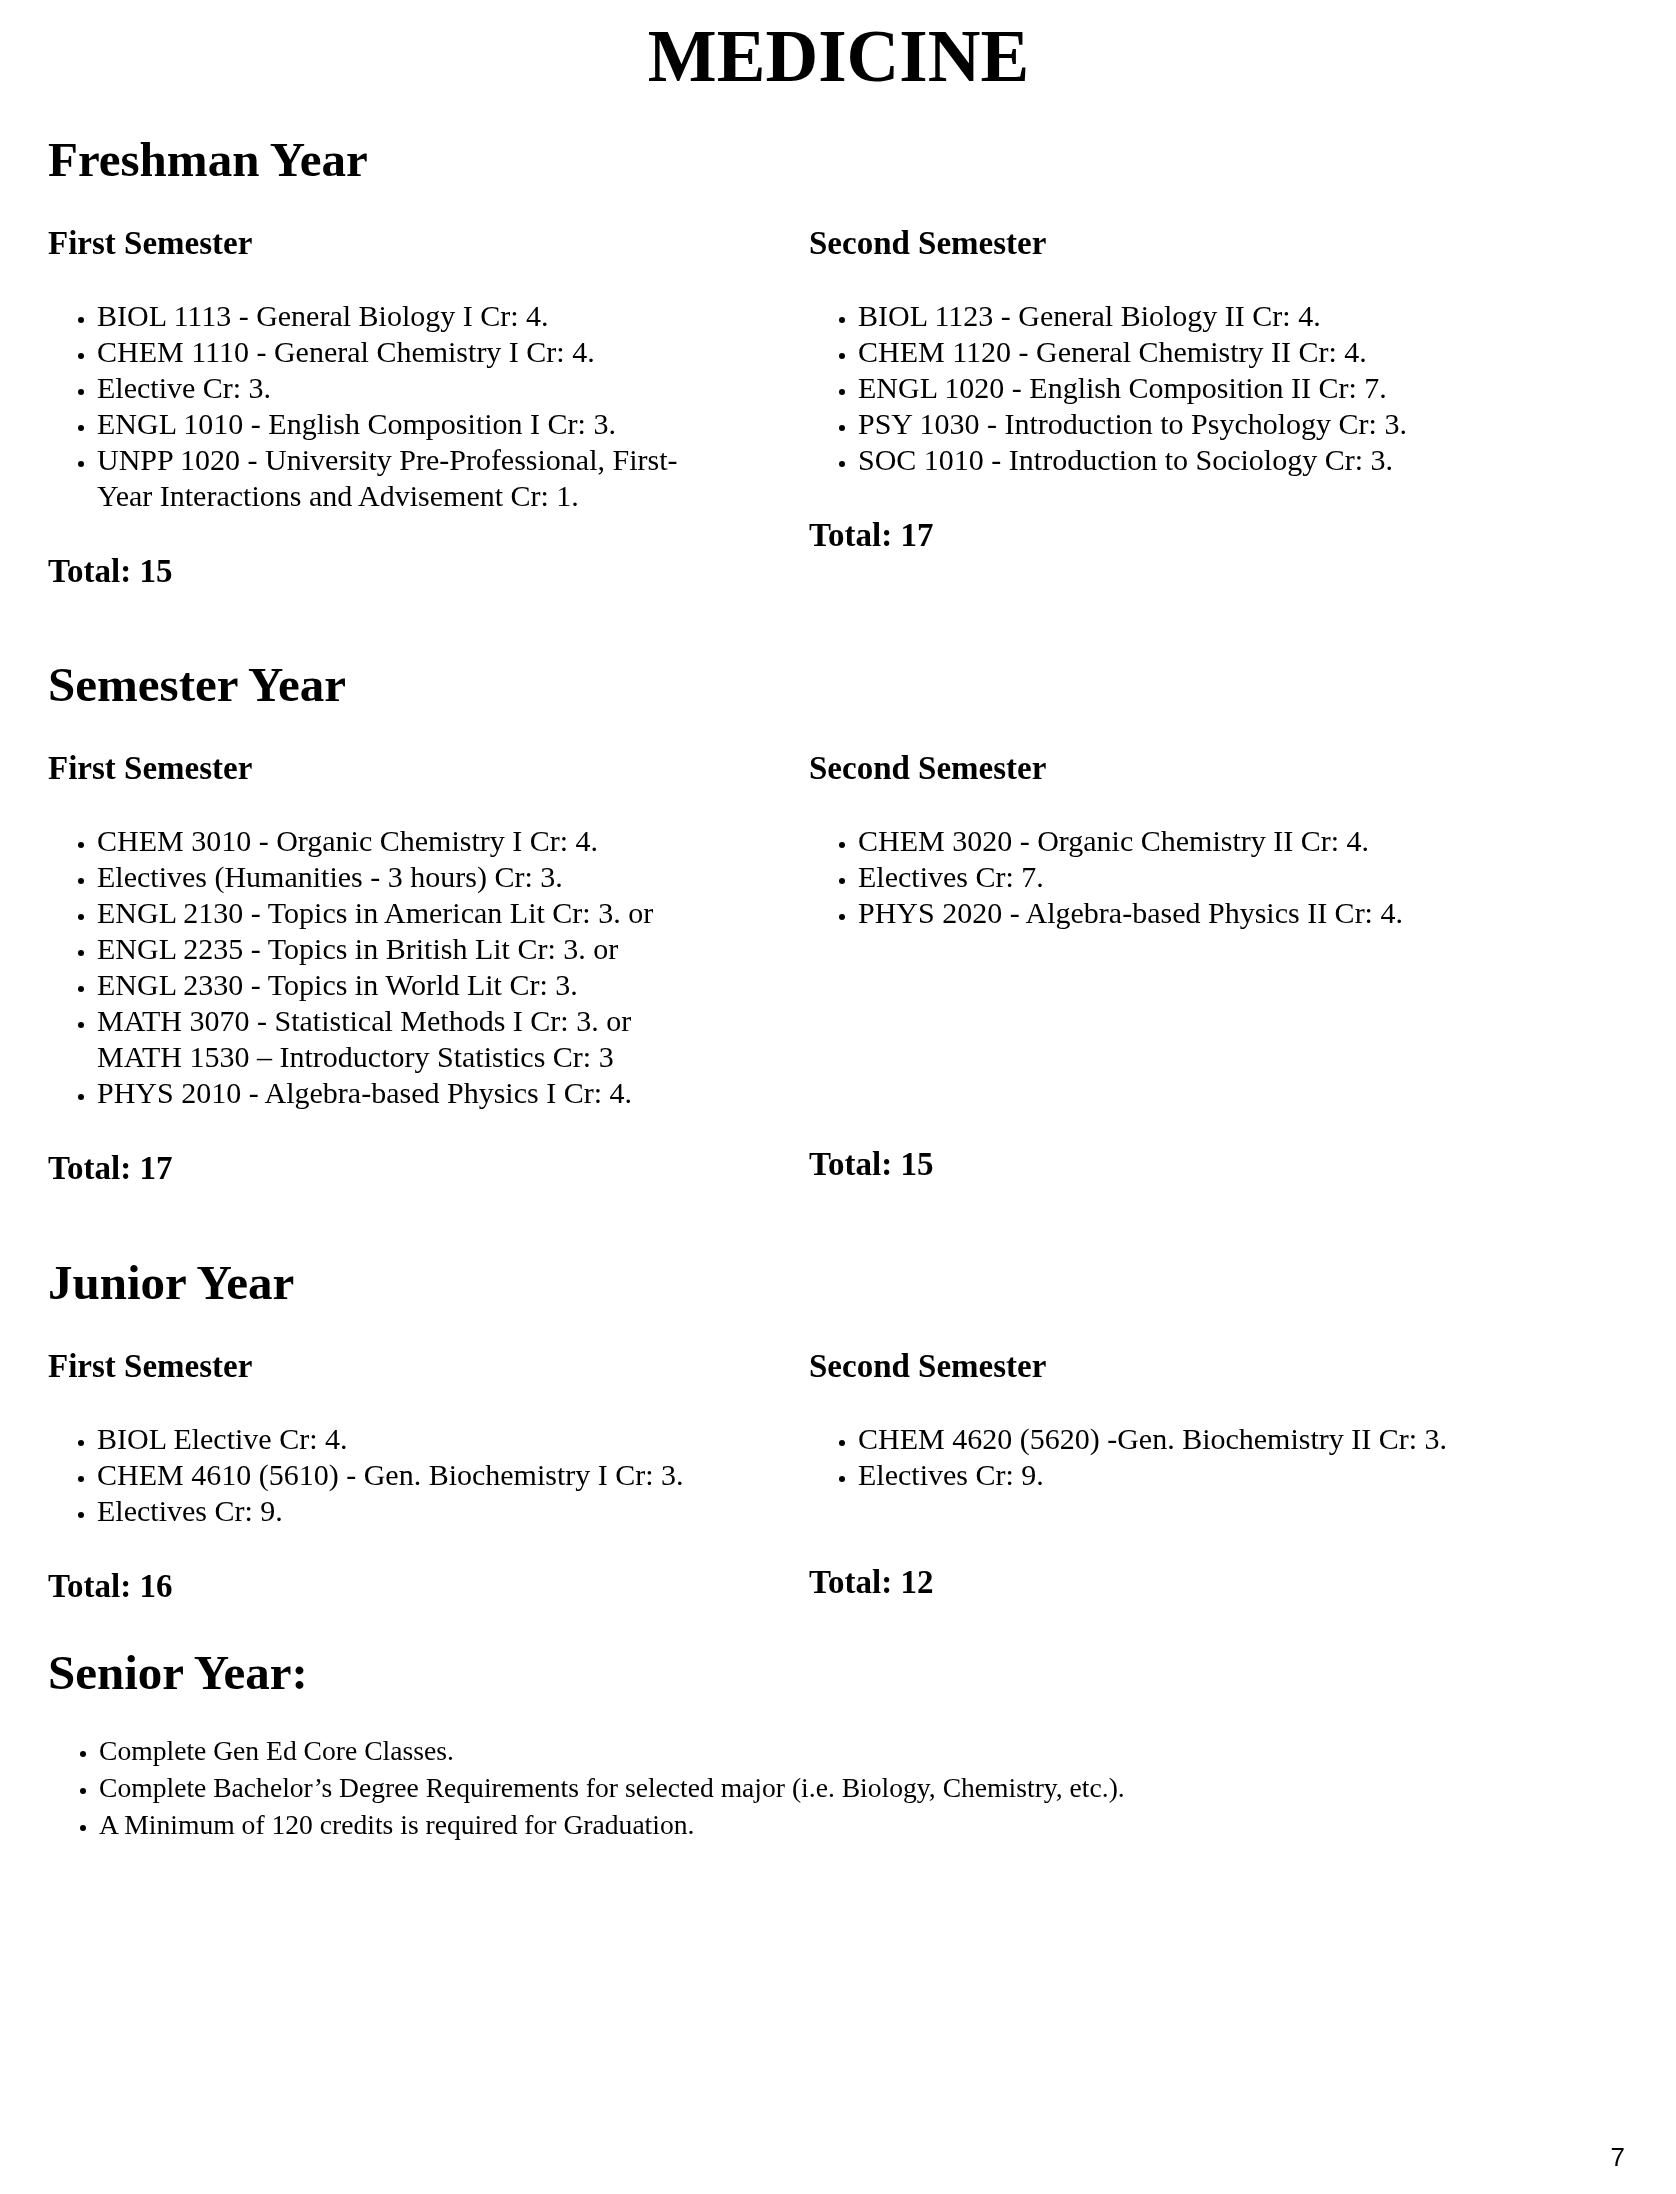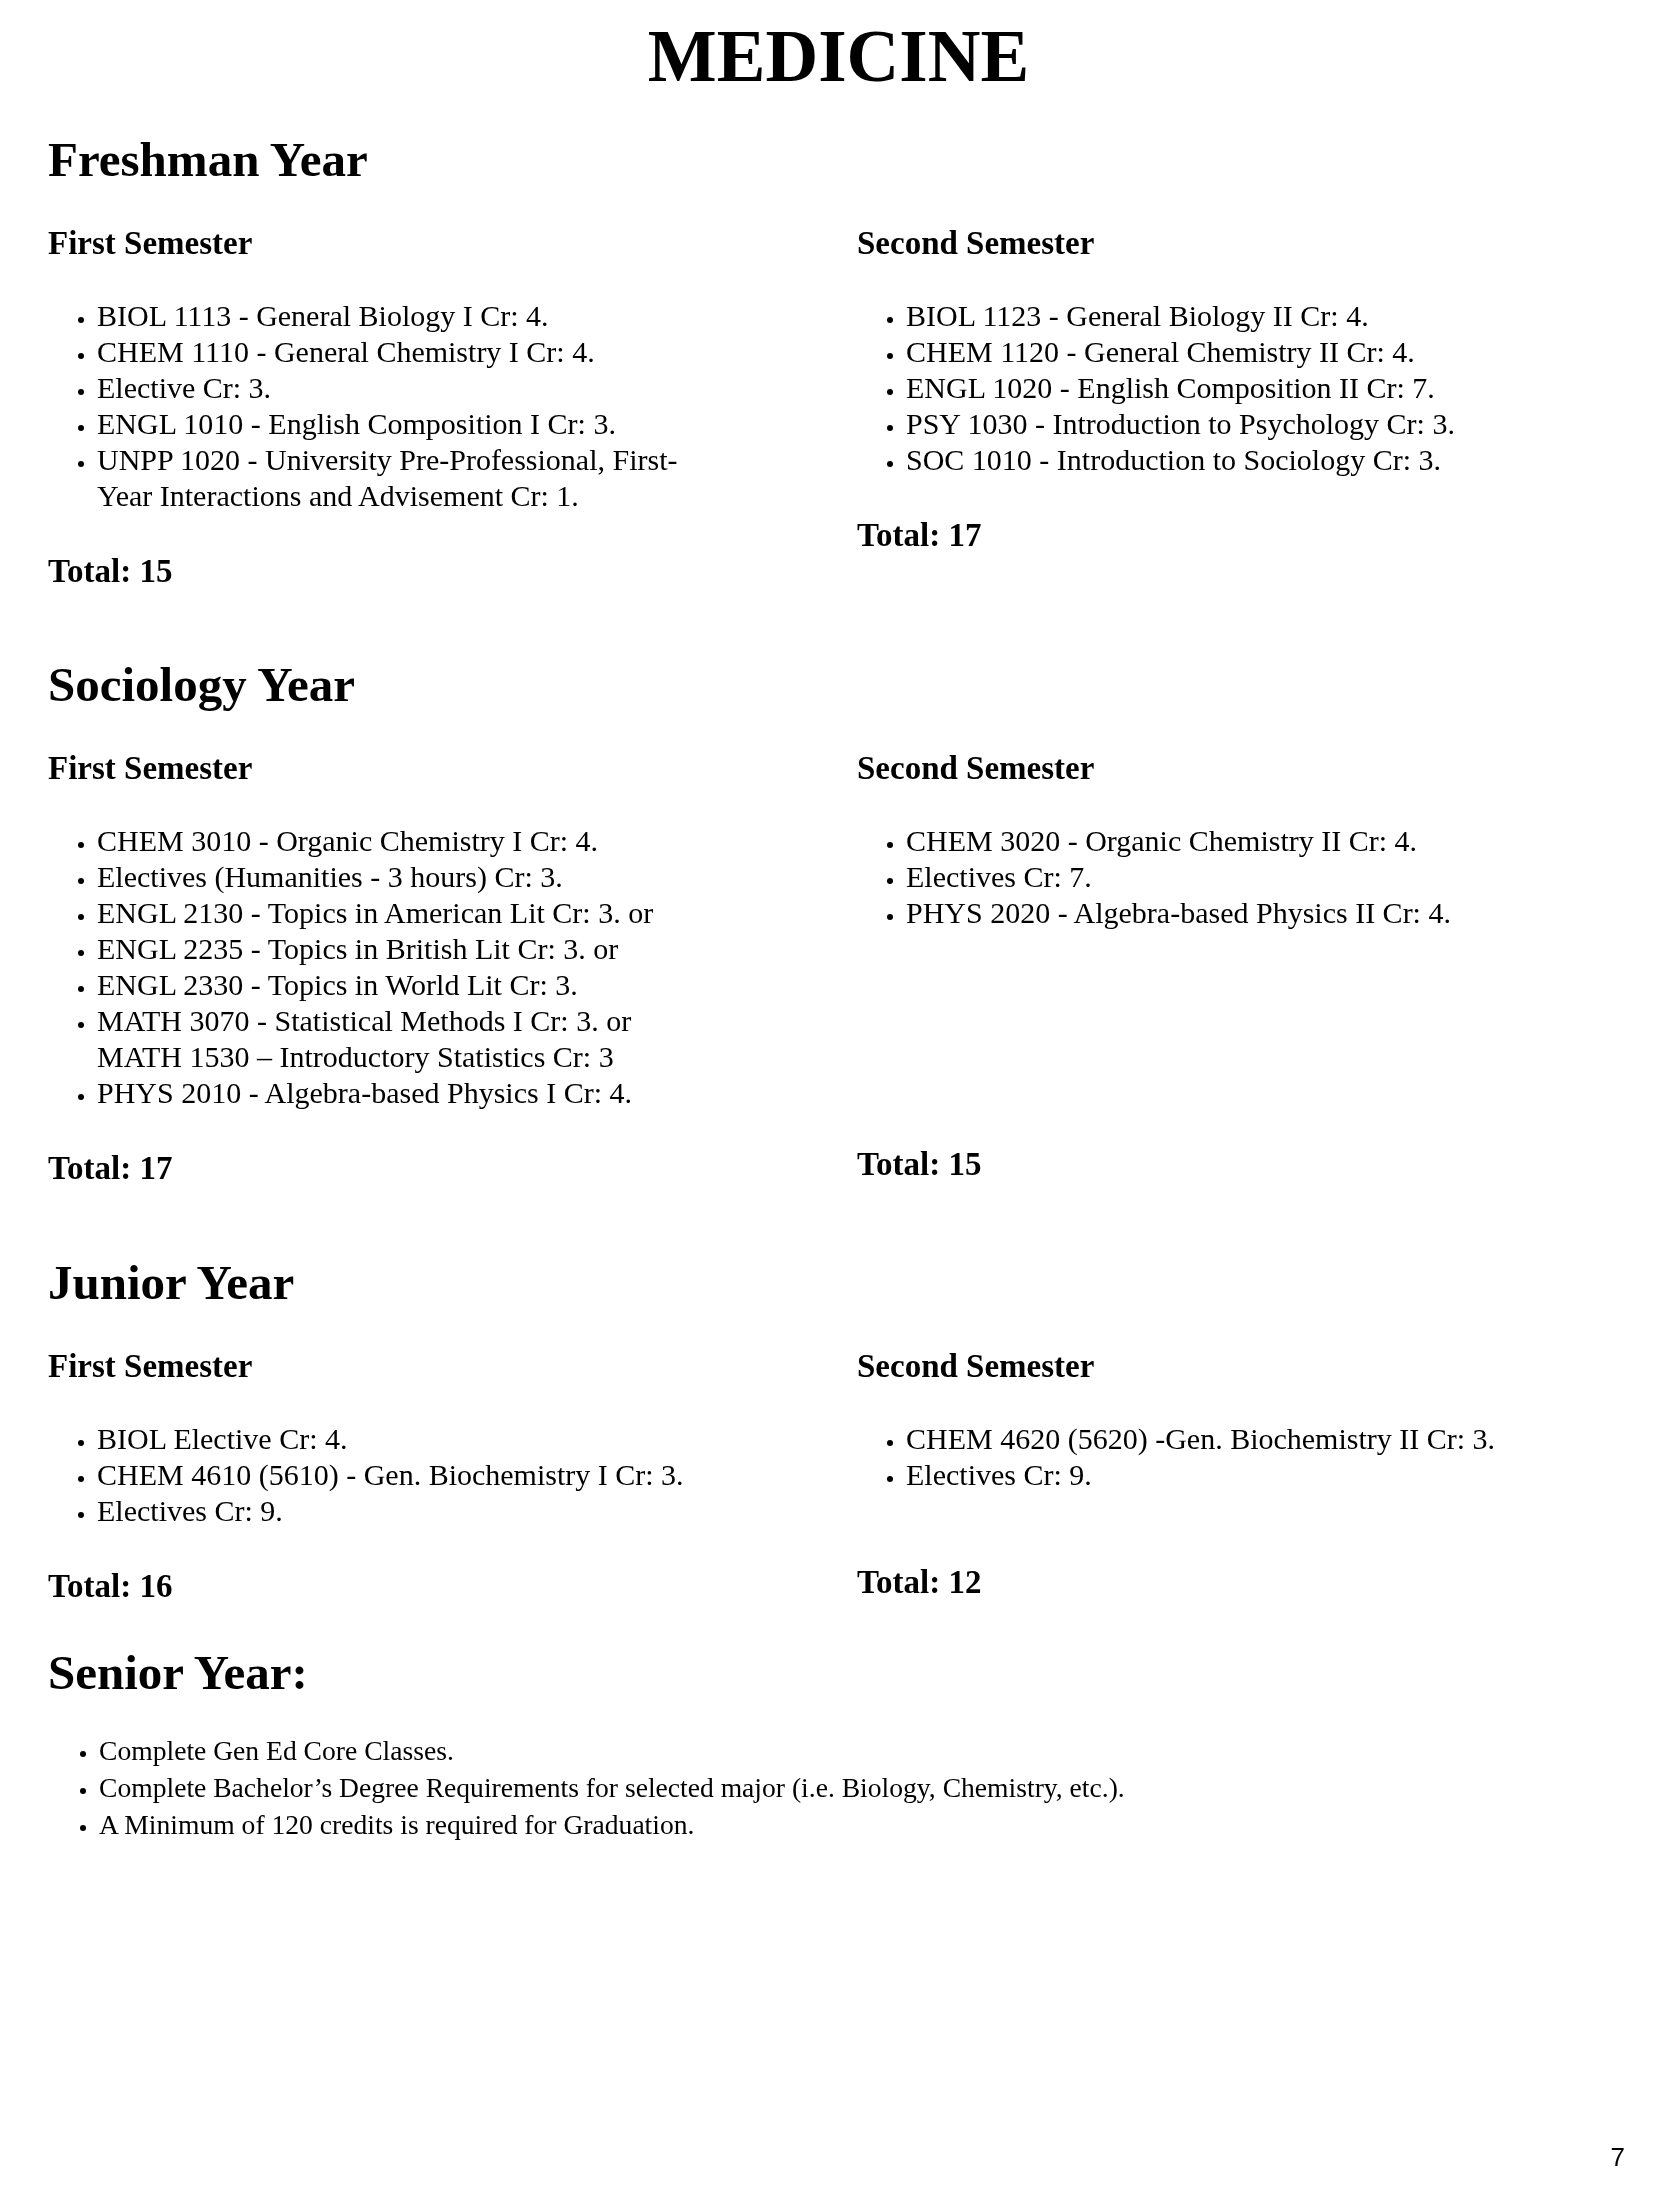--- a/index.html
+++ b/index.html
@@ -32,21 +32,20 @@
     font-weight: bold;
     margin: 0;
   }
   .m-freshman  { margin-top: 36px; }
   .m-sophomore { margin-top: 67px; }
   .m-junior    { margin-top: 68px; }
   .m-senior    { margin-top: 39px; }
   .semester-grid {
     display: grid;
     grid-template-columns: 761px 1fr;
-    column-gap: 48px;
     align-items: start;
   }
   .semester-title {
     font-size: 33px;
     line-height: 1.2;
     font-weight: bold;
     margin: 37px 0 0 0;
   }
   .course-list {
     margin: 34px 0 0 0;
@@ -116,21 +115,21 @@
           <li>ENGL 1020 - English Composition II Cr: 7.</li>
           <li>PSY 1030 - Introduction to Psychology Cr: 3.</li>
           <li>SOC 1010 - Introduction to Sociology Cr: 3.</li>
         </ul>
         <div class="total-line">Total: 17</div>
       </div>
     </div>
   </section>
 
   <section class="year-section m-sophomore">
-    <h2 class="year-heading">Sociology Year</h2>
+    <h2 class="year-heading">Semester Year</h2>
     <div class="semester-grid">
       <div>
         <h3 class="semester-title">First Semester</h3>
         <ul class="course-list">
           <li>CHEM 3010 - Organic Chemistry I Cr: 4.</li>
           <li>Electives (Humanities - 3 hours) Cr: 3.</li>
           <li>ENGL 2130 - Topics in American Lit Cr: 3. or</li>
           <li>ENGL 2235 - Topics in British Lit Cr: 3. or</li>
           <li>ENGL 2330 - Topics in World Lit Cr: 3.</li>
           <li>MATH 3070 - Statistical Methods I Cr: 3. or

